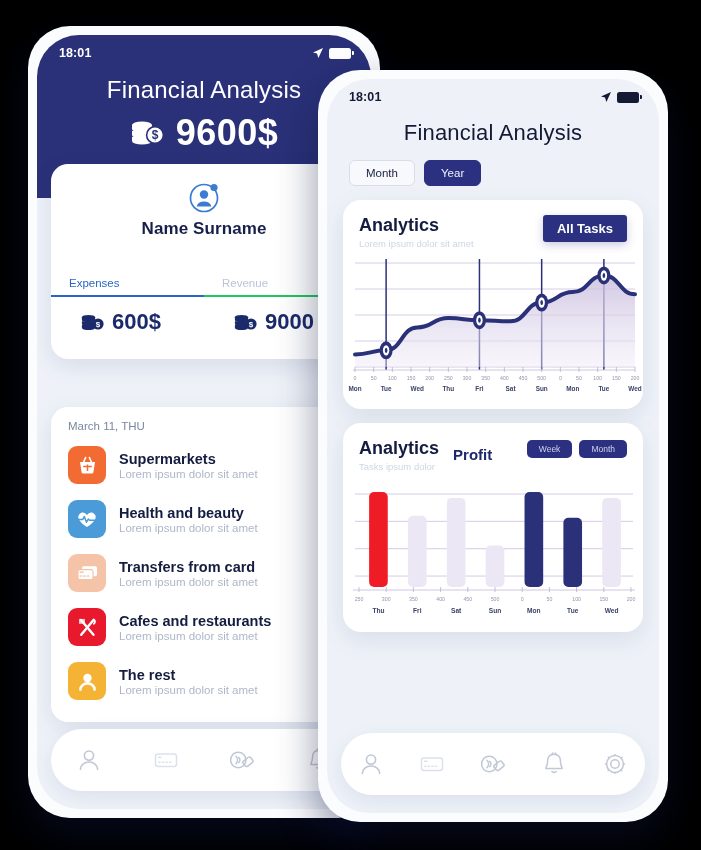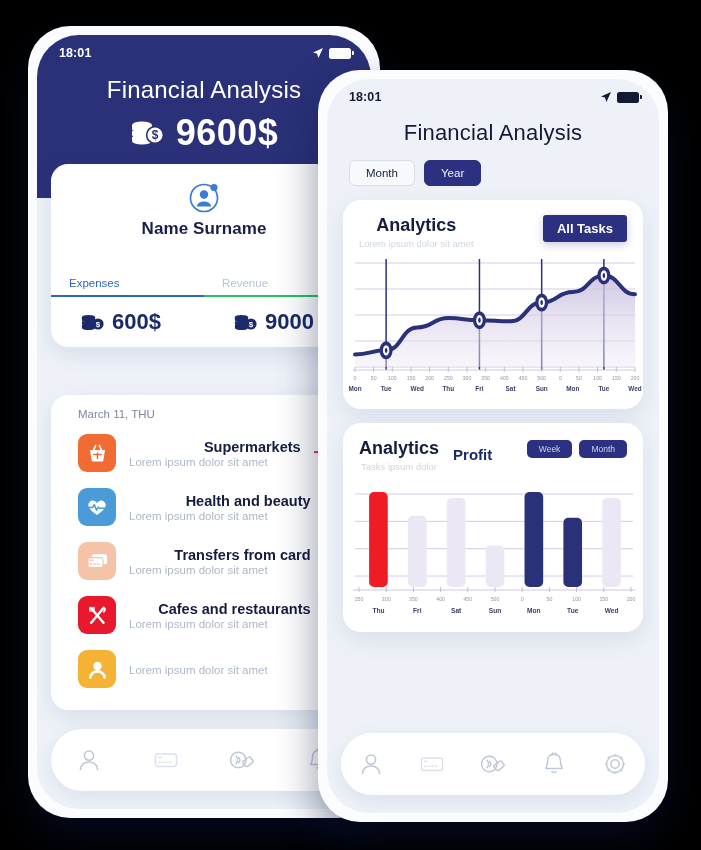--- a/index.html
+++ b/index.html
@@ -60,21 +60,21 @@
     display: flex; align-items: center; justify-content: center;
     gap: 12px; margin-top: 8px;
   }
   .hero-amount .amt { font-size: 36px; font-weight: bold; letter-spacing: .5px; }
   .coin-icon { width: 34px; height: 26px; }
 
   .profile-card {
     position: relative; margin: -34px 14px 0 14px;
     background: #fff; border-radius: 17px;
     box-shadow: 0 7px 22px rgba(30,45,110,.11);
-    padding: 16px 0 12px;
+    padding: 16px 0 24px;
   }
   .avatar-wrap { display: flex; justify-content: center; }
   .name {
     text-align: center; font-size: 17px; font-weight: bold;
     color: #171f4a; margin-top: 5px; letter-spacing: .1px;
   }
   .seg-row { display: flex; margin-top: 10px; }
   .seg { flex: 1; padding: 0 0 6px 18px; font-size: 11.5px; margin-top: 28px; }
   .seg.active { color: #2b66c7; border-bottom: 2px solid #2b66c7; }
   .seg.inactive { color: #b9c4d8; border-bottom: 2px solid #22c55e; }
@@ -85,33 +85,33 @@
   }
   .coin-sm { width: 23px; height: 17px; flex: none; }
 
   .history-title {
     text-align: right; font-size: 16px; color: #131a36;
     margin: 18px 0 12px; letter-spacing: .2px;
   }
   .history-card {
     margin: 0 14px; background: #fff; border-radius: 17px;
     box-shadow: 0 7px 22px rgba(30,45,110,.10);
-    padding: 13px 10px 14px;
+    padding: 13px 0 14px;
   }
   .hist-date { font-size: 11.5px; color: #7b879e; padding: 0 0 6px 17px; }
   .hist-row {
     display: flex; align-items: center; gap: 13px;
     padding: 8px 0 8px 17px;
   }
   .hist-ico {
     width: 38px; height: 38px; border-radius: 9px; flex: none;
     display: flex; align-items: center; justify-content: center;
   }
   .hist-txt { flex: 1; min-width: 0; }
-  .hist-name { font-size: 14.5px; font-weight: bold; color: #141c40; white-space: nowrap; text-align: right; }
+  .hist-name { font-size: 14.5px; font-weight: bold; color: #141c40; white-space: nowrap; }
   .hist-sub { font-size: 11.5px; color: #aeb7c8; margin-top: 1px; white-space: nowrap; }
   .hist-amt { font-size: 17px; font-weight: bold; white-space: nowrap; padding-right: 14px; }
 
   
   .navbar {
     position: absolute; left: 14px; right: 14px; bottom: 18px;
     height: 62px; background: #fff; border-radius: 31px;
     display: flex; align-items: center; justify-content: space-around;
     box-shadow: 0 6px 20px rgba(30,45,110,.09);
   }
@@ -126,21 +126,20 @@
   .tg {
     font-size: 11.5px; border-radius: 6px; padding: 6px 16px;
   }
   .tg.off { background: #f7f9fc; color: #1b2142; border: 1px solid #d6deea; }
   .tg.on { background: #2b3180; color: #eef0fb; border: 1px solid #2b3180; }
 
   .chart-card {
     margin: 14px 16px 0; background: #fff; border-radius: 18px;
     box-shadow: 0 8px 24px rgba(30,45,110,.10);
     padding: 15px 0 10px;
-    text-align: center;
   }
   .cc-head {
     display: flex; align-items: flex-start; padding: 0 16px;
   }
   .cc-h-title { font-size: 18px; font-weight: bold; color: #141c40; }
   .cc-h-sub { font-size: 9.5px; color: #cfd6e3; margin-top: 2px; }
   .cc-spacer { flex: 1; }
   .pill {
     background: #2b3180; color: #fff; border-radius: 3px;
     font-size: 13px; padding: 6px 14px; font-weight: bold;
@@ -302,20 +301,21 @@
       </div>
 
       <div class="hist-row">
         <div class="hist-ico" style="background:#f5b335">
           <svg width="21" height="21" viewBox="0 0 21 21">
               <circle cx="10.5" cy="7" r="4.2" fill="#fff"></circle>
               <path d="M3.4 18.6 a7.1 6.2 0 0 1 14.2 0" stroke="#fff" stroke-width="2.6" fill="none" stroke-linecap="round"></path>
             </svg>
         </div>
         <div class="hist-txt">
+          <div class="hist-name">The rest</div>
           <div class="hist-sub">Lorem ipsum dolor sit amet</div>
         </div>
         <div class="hist-amt" style="color:#1b2a6b">1</div>
       </div>
     </div>
 
     <div class="navbar">
       <svg class="nav-ico" viewBox="0 0 28 28">
           <circle cx="14" cy="9.6" r="4.6" fill="none" stroke="#9aa6bd" stroke-width="1.6"></circle>
           <path d="M5.4 23.4 a8.6 7.4 0 0 1 17.2 0" fill="none" stroke="#9aa6bd" stroke-width="1.6" stroke-linecap="round"></path>

